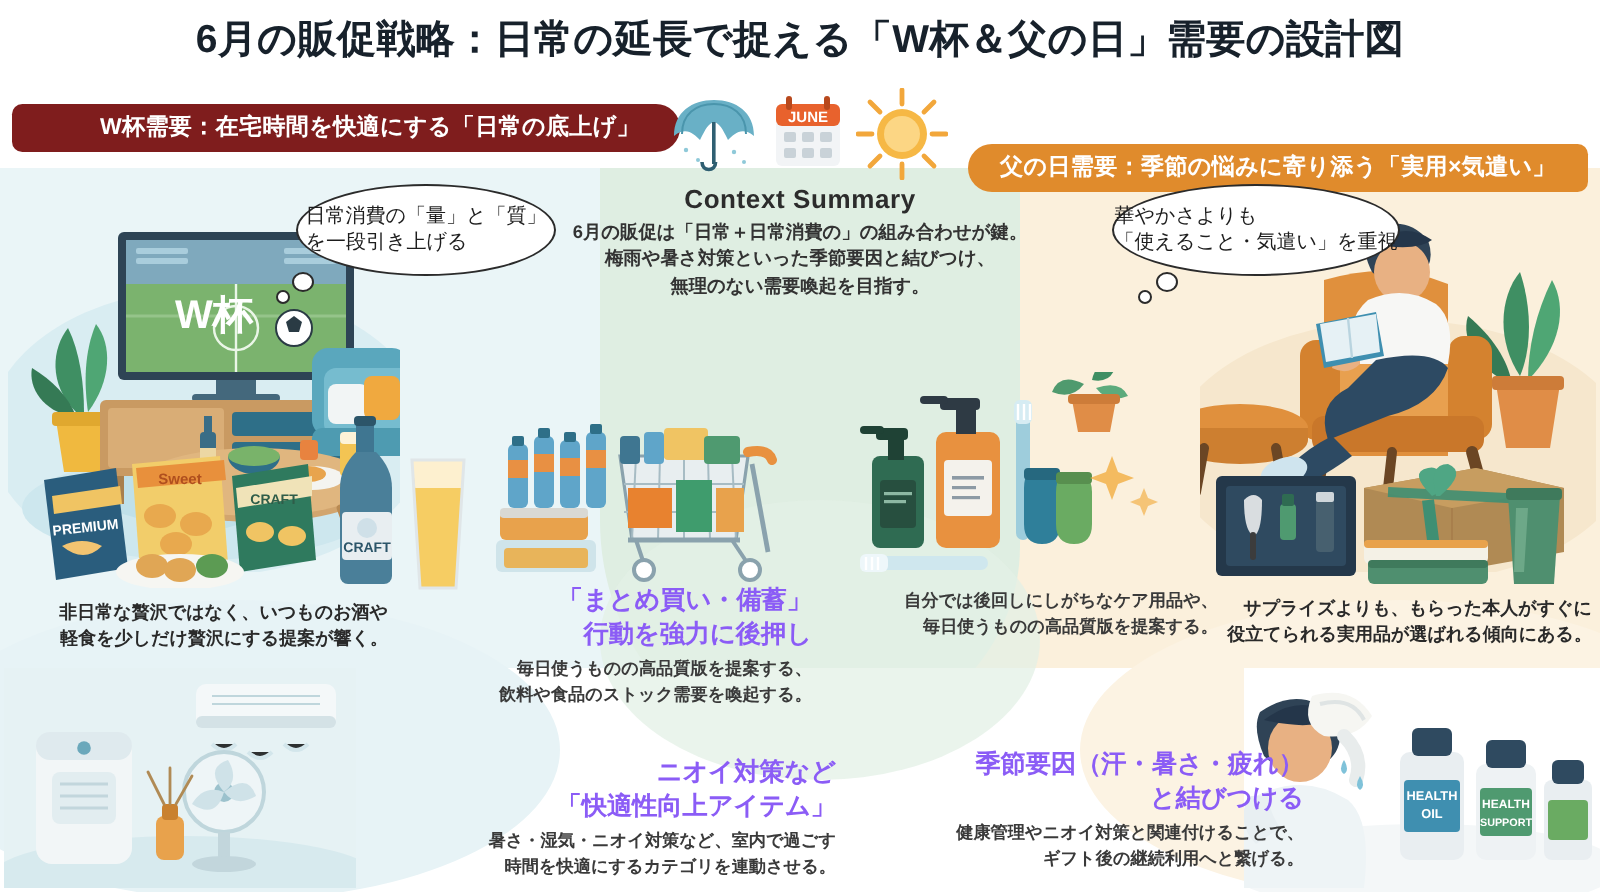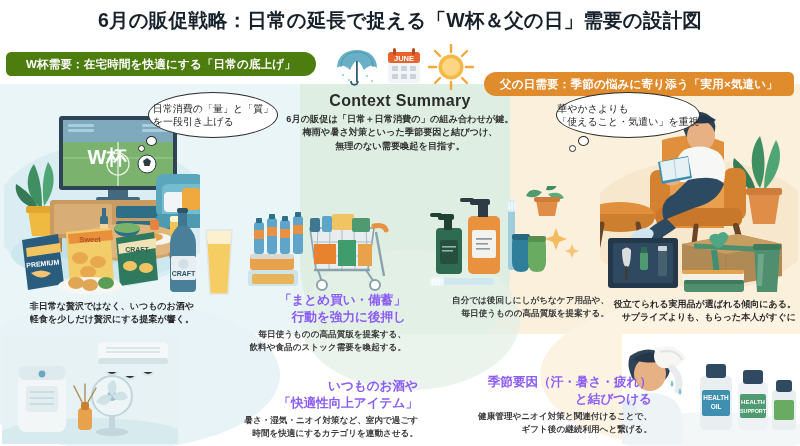--- a/index.html
+++ b/index.html
@@ -30,32 +30,32 @@
     font-size:19.5px;font-weight:700;color:#17212b;letter-spacing:.2px;
     line-height:28px;white-space:nowrap;
   }
 
   
   .pill{
     position:absolute;height:24px;line-height:24px;color:#fff;
     font-size:11.5px;font-weight:700;letter-spacing:.2px;white-space:nowrap;
     border-radius:12px;text-align:center;
   }
-  .pill-left {left:6px;top:52px;width:310px;background:#4d7c0f;border-radius:6px 14px 14px 6px;}
+  .pill-left {left:6px;top:52px;width:310px;background:#7f1d1d;border-radius:6px 14px 14px 6px;padding-left:24px;}
   .pill-right{left:484px;top:52px;width:310px;background:#e08b2c;border-radius:14px 6px 6px 14px;margin-top:20px;}
 
   
   .ico{position:absolute;}
   .umb{left:335px;top:48px;width:44px;height:42px;}
   .cal{left:386px;top:47px;width:36px;height:38px;}
   .sun{left:428px;top:44px;width:46px;height:46px;}
 
   
   .ctx{position:absolute;left:275px;top:92px;width:250px;text-align:center;}
-  .ctx-h{font-size:16px;font-weight:700;color:#2c2c2c;letter-spacing:.3px;margin-bottom:3px;}
+  .ctx-h{font-size:13px;font-weight:700;color:#2c2c2c;letter-spacing:.3px;margin-bottom:3px;}
   .ctx-b{font-size:9.2px;font-weight:700;color:#333;line-height:13.4px;}
   .ctx-b div{white-space:nowrap;}
 
   
   .bub{position:absolute;background:#fff;border:1.6px solid #2b2b2b;border-radius:50%;
        display:flex;align-items:center;justify-content:center;text-align:left;
        font-size:10px;font-weight:400;color:#1d1d1d;line-height:13px;}
   .bub-left {left:148px;top:92px;width:128px;height:44px;}
   .bub-right{left:556px;top:92px;width:142px;height:44px;}
   .dot{position:absolute;background:#fff;border:1.5px solid #2b2b2b;border-radius:50%;}
@@ -627,27 +627,27 @@
   </div>
 
   <div class="cap" style="left:403px;top:292px;width:206px;">
     <div class="cap-b">
       <div>自分では後回しにしがちなケア用品や、</div>
       <div>毎日使うものの高品質版を提案する。</div>
     </div>
   </div>
 
   <div class="cap cap-sm" style="left:604px;top:298px;width:192px;">
+    <div>サプライズよりも、もらった本人がすぐに</div>
     <div>役立てられる実用品が選ばれる傾向にある。</div>
-    <div>サプライズよりも、もらった本人がすぐに</div>
   </div>
 
   <div class="cap" style="left:182px;top:378px;width:236px;">
     <div class="cap-h">
-      <div>いつものお酒や</div>
+      <div>ニオイ対策など</div>
       <div>「快適性向上アイテム」</div>
     </div>
     <div class="cap-b">
       <div>暑さ・湿気・ニオイ対策など、室内で過ごす</div>
       <div>時間を快適にするカテゴリを連動させる。</div>
     </div>
   </div>
 
   <div class="cap" style="left:420px;top:374px;width:232px;">
     <div class="cap-h">

